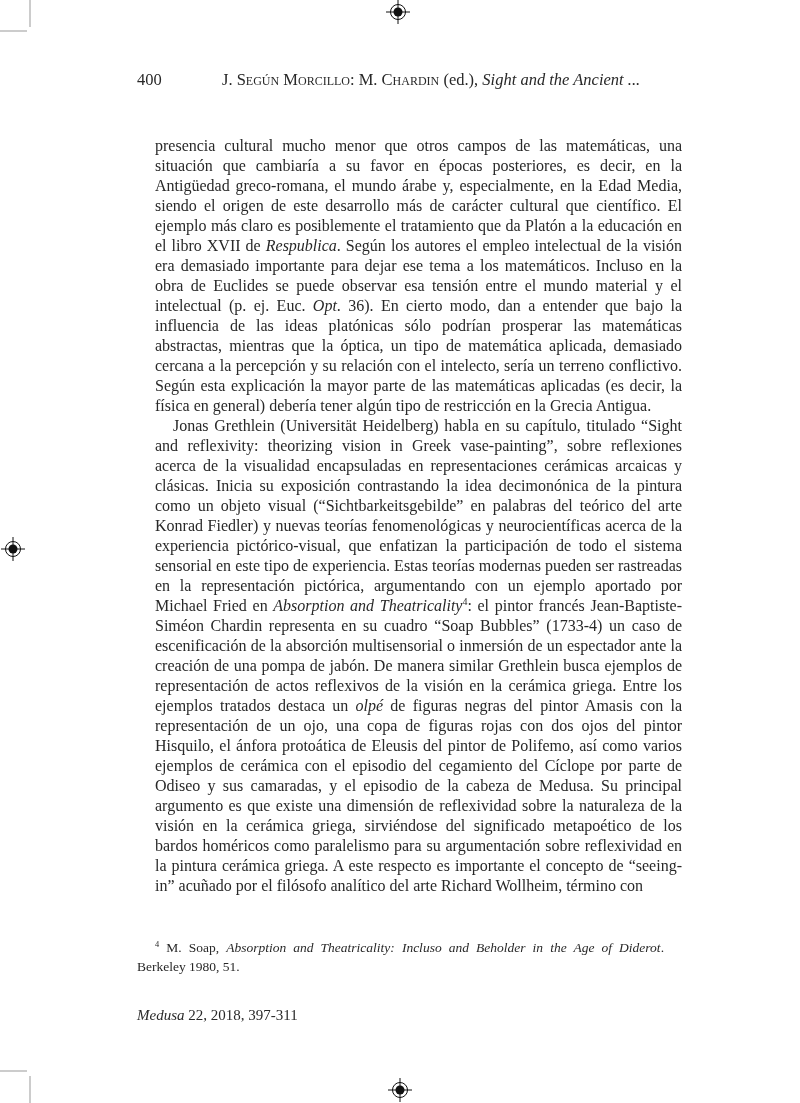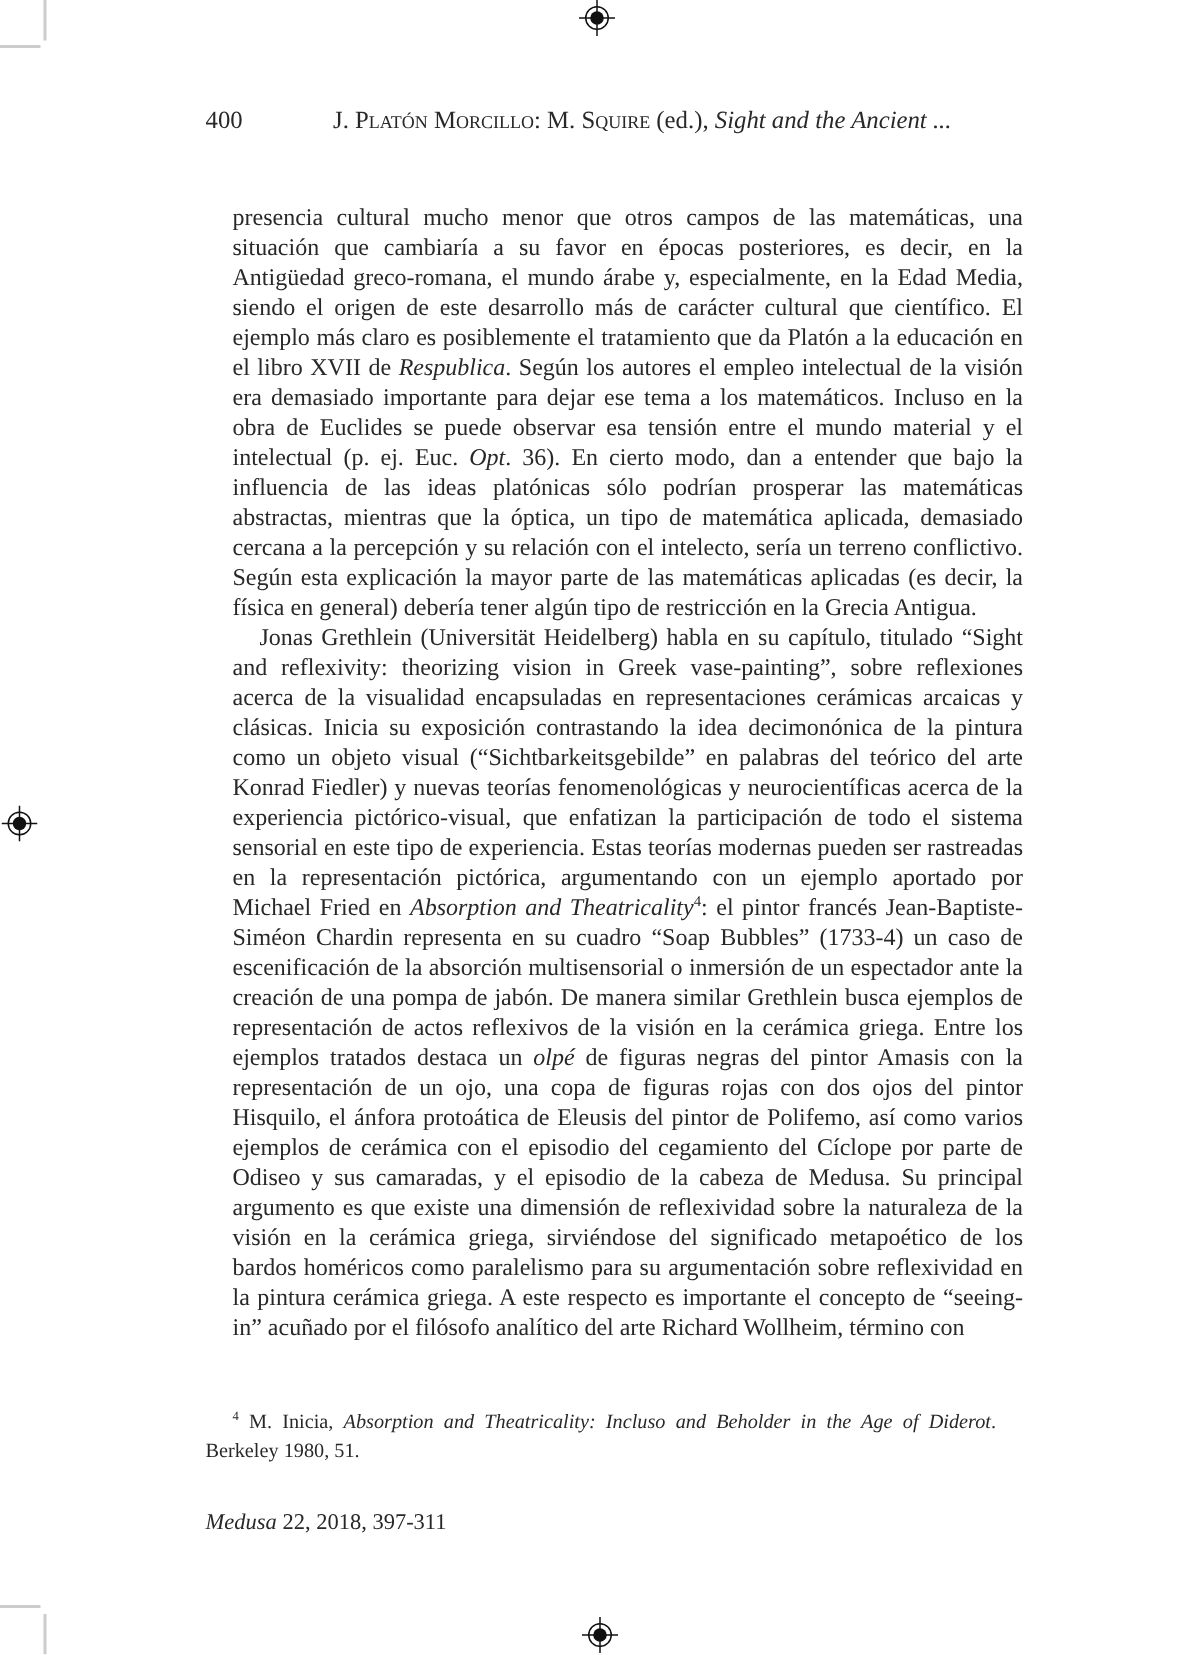--- a/index.html
+++ b/index.html
@@ -123,25 +123,25 @@
   </svg>
   <svg class="regmark bottom" viewBox="0 0 24 24">
     <line x1="12" y1="0" x2="12" y2="24" stroke="#111" stroke-width="1"></line>
     <line x1="0" y1="12" x2="24" y2="12" stroke="#111" stroke-width="1"></line>
     <circle cx="12" cy="12" r="7.5" fill="none" stroke="#111" stroke-width="1"></circle>
     <circle cx="12" cy="12" r="4.5" fill="#111"></circle>
   </svg>
 
   <div class="header">
     <span class="pagenum">400</span>
-    <span class="running-title"><span class="r-sc">J. Platón Morcillo</span><span class="r-n">: </span><span class="r-sc">M. Squire</span><span class="r-n"> (ed.), </span><span class="r-i">Sight and the Ancient ...</span></span>
+    <span class="running-title"><span class="r-sc">J. Según Morcillo</span><span class="r-n">: </span><span class="r-sc">M. Chardin</span><span class="r-n"> (ed.), </span><span class="r-i">Sight and the Ancient ...</span></span>
   </div>
 
   <div class="body-text">
       <p><span class="r-n">presencia cultural mucho menor que otros campos de las matemáticas, una situación que cambiaría a su favor en épocas posteriores, es decir, en la Antigüedad greco-romana, el mundo árabe y, especialmente, en la Edad Media, siendo el origen de este desarrollo más de carácter cultural que científico. El ejemplo más claro es posiblemente el tratamiento que da Platón a la educación en el libro XVII de </span><span class="r-i">Respublica</span><span class="r-n">. Según los autores el empleo intelectual de la visión era demasiado importante para dejar ese tema a los matemáticos. Incluso en la obra de Euclides se puede observar esa tensión entre el mundo material y el intelectual (p. ej. Euc. </span><span class="r-i">Opt</span><span class="r-n">. 36). En cierto modo, dan a entender que bajo la influencia de las ideas platónicas sólo podrían prosperar las matemáticas abstractas, mientras que la óptica, un tipo de matemática aplicada, demasiado cercana a la percepción y su relación con el intelecto, sería un terreno conflictivo. Según esta explicación la mayor parte de las matemáticas aplicadas (es decir, la física en general) debería tener algún tipo de restricción en la Grecia Antigua.</span></p>
       <p class="indent"><span class="r-n">Jonas Grethlein (Universität Heidelberg) habla en su capítulo, titulado “Sight and reflexivity: theorizing vision in Greek vase-painting”, sobre reflexiones acerca de la visualidad encapsuladas en representaciones cerámicas arcaicas y clásicas. Inicia su exposición contrastando la idea decimonónica de la pintura como un objeto visual (“Sichtbarkeitsgebilde” en palabras del teórico del arte Konrad Fiedler) y nuevas teorías fenomenológicas y neurocientíficas acerca de la experiencia pictórico-visual, que enfatizan la participación de todo el sistema sensorial en este tipo de experiencia. Estas teorías modernas pueden ser rastreadas en la representación pictórica, argumentando con un ejemplo aportado por Michael Fried en </span><span class="r-i">Absorption and Theatricality</span><sup class="r-sup">4</sup><span class="r-n">: el pintor francés Jean-Baptiste-Siméon Chardin representa en su cuadro “Soap Bubbles” (1733-4) un caso de escenificación de la absorción multisensorial o inmersión de un espectador ante la creación de una pompa de jabón. De manera similar Grethlein busca ejemplos de representación de actos reflexivos de la visión en la cerámica griega. Entre los ejemplos tratados destaca un </span><span class="r-i">olpé</span><span class="r-n"> de figuras negras del pintor Amasis con la representación de un ojo, una copa de figuras rojas con dos ojos del pintor Hisquilo, el ánfora protoática de Eleusis del pintor de Polifemo, así como varios ejemplos de cerámica con el episodio del cegamiento del Cíclope por parte de Odiseo y sus camaradas, y el episodio de la cabeza de Medusa. Su principal argumento es que existe una dimensión de reflexividad sobre la naturaleza de la visión en la cerámica griega, sirviéndose del significado metapoético de los bardos homéricos como paralelismo para su argumentación sobre reflexividad en la pintura cerámica griega. A este respecto es importante el concepto de “seeing-in” acuñado por el filósofo analítico del arte Richard Wollheim, término con</span></p>
     </div>
 
-  <div class="footnote"><sup class="r-sup">4</sup><span class="r-n"> M. Inicia, </span><span class="r-i">Absorption and Theatricality: Incluso and Beholder in the Age of Diderot</span><span class="r-n">. Berkeley 1980, 51.</span></div>
+  <div class="footnote"><sup class="r-sup">4</sup><span class="r-n"> M. Soap, </span><span class="r-i">Absorption and Theatricality: Incluso and Beholder in the Age of Diderot</span><span class="r-n">. Berkeley 1980, 51.</span></div>
 
   <div class="footer"><span class="r-i">Medusa</span><span class="r-n"> 22, 2018, 397-311</span></div>
 
 </div>
 
 </body></html>

